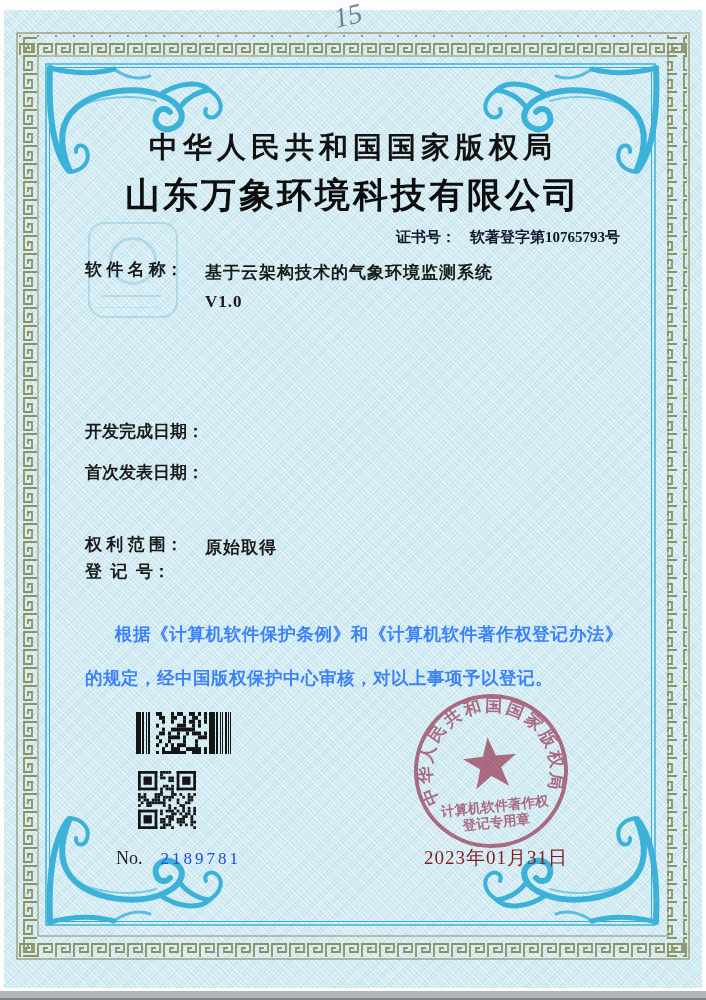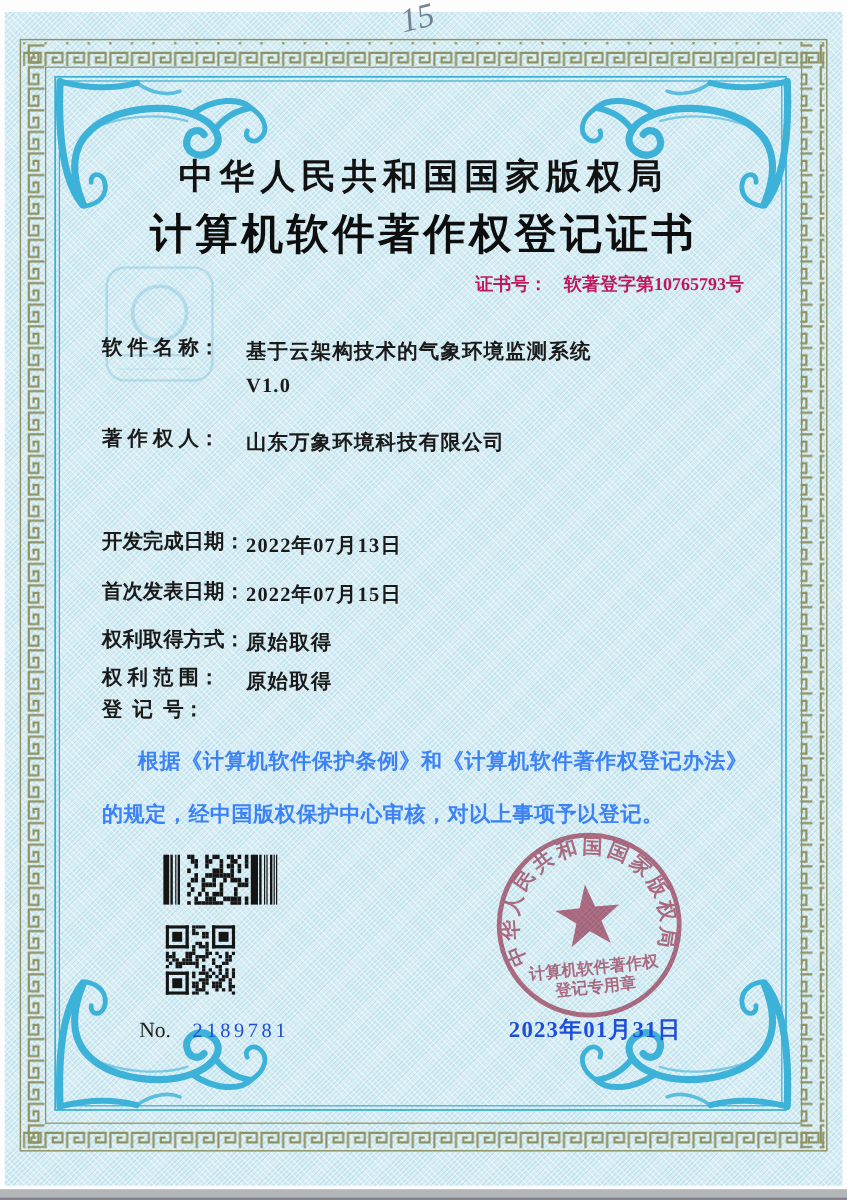--- a/index.html
+++ b/index.html
@@ -12,43 +12,43 @@
           repeating-linear-gradient(135deg, rgba(126,199,221,.28) 0 1px, rgba(126,199,221,0) 1px 3px);}
   .scanbar{position:absolute;left:0;bottom:0;width:100%;height:9px;background:#b2b6b9;}
   .scanedge{position:absolute;left:0;bottom:0;width:100%;height:2px;background:#82868a;}
   .hand{position:absolute;left:334px;top:0px;font-size:28px;font-style:italic;color:#55687a;
         transform:rotate(-14deg);opacity:.8;}
   svg.frame{position:absolute;left:0;top:0;}
   .title{position:absolute;left:0;top:128px;width:100%;text-align:center;font-size:29px;
         font-weight:bold;letter-spacing:5px;color:#121212;}
   .subtitle{position:absolute;left:0;top:172px;width:100%;text-align:center;font-size:35px;
         font-weight:bold;letter-spacing:3px;color:#0e0e0e;}
-  .certno{position:absolute;right:86px;top:228px;font-size:15px;font-weight:bold;color:#be185d;}
+  .certno{position:absolute;right:86px;top:228px;font-size:15px;font-weight:bold;color:#0f172a;}
   .certno .lbl{margin-right:14px;}
-  .row{position:absolute;left:0;width:100%;height:30px;margin-top:20px;}
+  .row{position:absolute;left:0;width:100%;height:30px;}
   .lab{position:absolute;left:85px;font-size:17px;font-weight:bold;color:#1a1a1a;white-space:pre;}
   .val{position:absolute;left:205px;font-size:17px;font-weight:bold;color:#1a1a1a;
         letter-spacing:1px;line-height:29px;}
   .statement{position:absolute;left:85px;top:612px;width:538px;font-size:17.5px;font-weight:bold;
         color:#3b82f6;line-height:44px;text-indent:1.7em;text-align:justify;letter-spacing:.5px;}
   .barcode{position:absolute;left:136px;top:712px;}
   .qrcode{position:absolute;left:138px;top:771px;}
   .wm{position:absolute;left:88px;top:222px;width:86px;height:92px;
         border:2px solid rgba(96,180,208,.33);border-radius:16px;}
   .wm .c{position:absolute;left:19px;top:13px;width:42px;height:42px;
         border:3px solid rgba(96,180,208,.30);border-radius:50%;}
   .wm .s{position:absolute;left:10px;bottom:8px;width:60px;height:10px;
         border-top:2px solid rgba(96,180,208,.30);border-bottom:1px solid rgba(96,180,208,.22);
         transform:skewX(-18deg);}
   .stamp{position:absolute;left:406px;top:686px;width:170px;height:170px;
         transform:rotate(-6deg);opacity:.85;mix-blend-mode:multiply;}
   .footer-serial{position:absolute;left:116px;top:848px;font-size:18px;color:#1f1f1f;}
   .serial-num{color:#1d4ed8;letter-spacing:3px;margin-left:18px;font-size:17px;}
-  .footer-date{position:absolute;left:424px;top:845px;font-size:19px;font-weight:bold;
-        color:#1d4ed8;letter-spacing:1px;}
+  .footer-date{position:absolute;left:424px;top:845px;font-size:19px;font-weight:normal;
+        color:#7f1d1d;letter-spacing:1px;}
 </style>
 </head>
 <body>
 
 <div class="page">
   <div class="paper"></div>
 
   <svg class="frame" width="706" height="1000" viewBox="0 0 706 1000" aria-hidden="true">
     <defs>
       <pattern id="gkh" width="18" height="20" patternUnits="userSpaceOnUse">
@@ -82,45 +82,35 @@
   </svg>
 
   <div class="hand">15</div>
 
   <div class="wm">
     <div class="c"></div>
     <div class="s"></div>
   </div>
 
   <div class="title">中华人民共和国国家版权局</div>
-  <div class="subtitle">计算机软件著作权登记证书</div>
+  <div class="subtitle">山东万象环境科技有限公司</div>
   <div class="certno">
     <span class="lbl">证书号：</span><span>软著登字第10765793号</span>
   </div>
 
   <div class="row" style="top:258px">
     <span class="lab">软 件 名 称：</span>
     <span class="val"><span>基于云架构技术的气象环境监测系统</span><br>
       <span>V1.0</span></span>
   </div>
-  <div class="row" style="top:334px">
-    <span class="lab">著 作 权 人：</span>
-    <span class="val">山东万象环境科技有限公司</span>
-  </div>
   <div class="row" style="top:420px">
     <span class="lab">开发完成日期：</span>
-    <span class="val">2022年07月13日</span>
   </div>
   <div class="row" style="top:461px">
     <span class="lab">首次发表日期：</span>
-    <span class="val">2022年07月15日</span>
-  </div>
-  <div class="row" style="top:501px">
-    <span class="lab">权利取得方式：</span>
-    <span class="val">原始取得</span>
   </div>
   <div class="row" style="top:533px">
     <span class="lab">权 利 范 围：</span>
     <span class="val">原始取得</span>
   </div>
   <div class="row" style="top:560px">
     <span class="lab">登  记  号：</span>
   </div>
 
   <div class="statement">根据《计算机软件保护条例》和《计算机软件著作权登记办法》的规定，经中国版权保护中心审核，对以上事项予以登记。</div>

